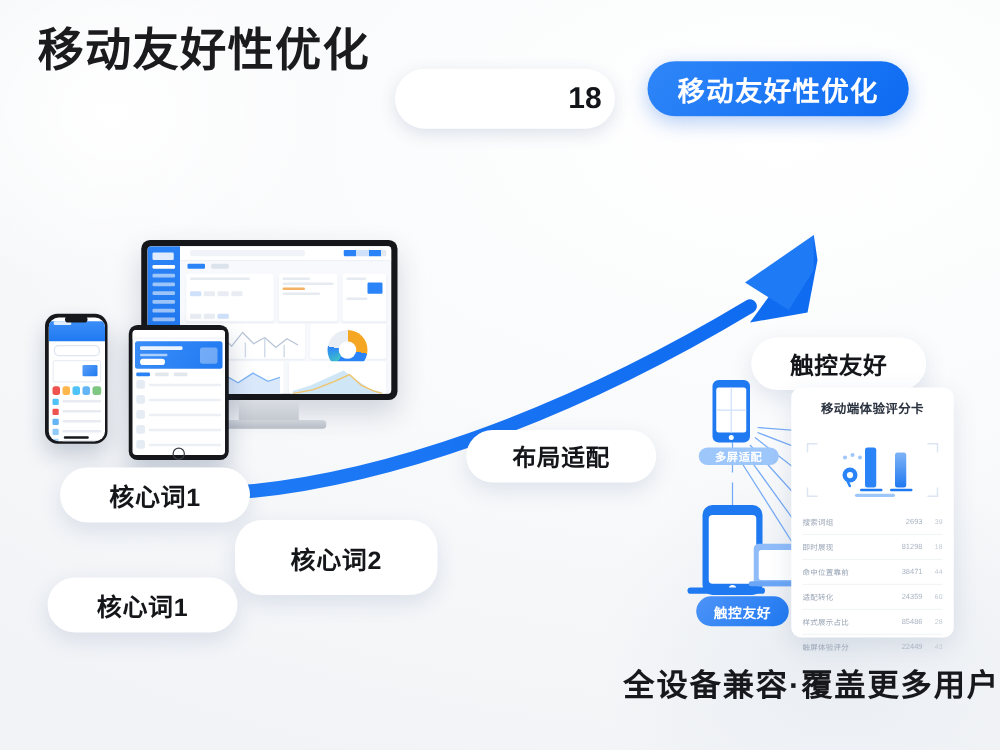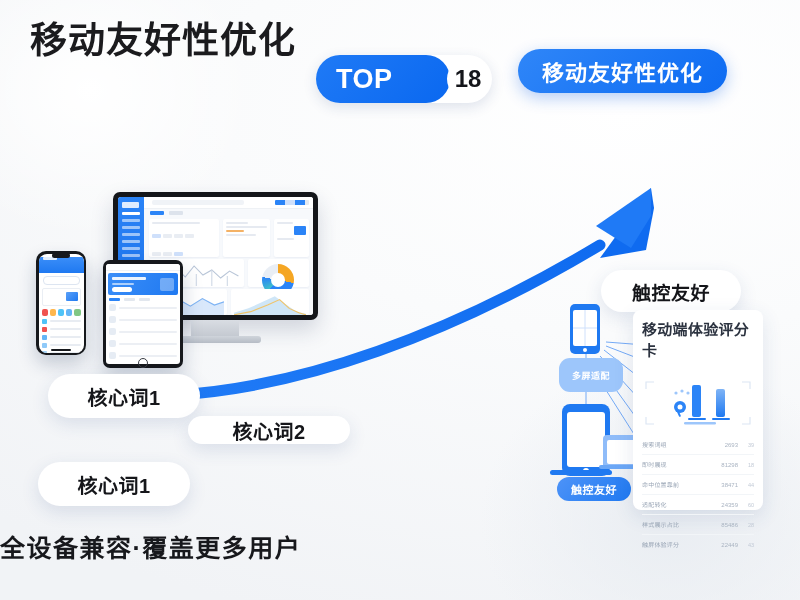--- a/index.html
+++ b/index.html
@@ -157,75 +157,72 @@
   .tb-home{position:absolute;left:50%;transform:translateX(-50%);bottom:-0px;width:8px;height:8px;border:1px solid #3a3d44;border-radius:50%;}
 
   
   .kw{
     position:absolute;background:#ffffff;border-radius:22px;
     display:flex;align-items:center;justify-content:center;
     font-size:20px;font-weight:bold;color:#15161a;letter-spacing:.5px;
     box-shadow:0 6px 18px rgba(40,70,130,.13);white-space:nowrap;
   }
   .kw1{left:48px;top:374px;width:152px;height:44px;}
-  .kw2{left:188px;top:416px;width:162px;height:28px;text-align:center;}
+  .kw2{left:188px;top:416px;width:162px;height:60px;text-align:center;}
   .kw3{left:38px;top:462px;width:152px;height:44px;}
   .kw-mid{left:373px;top:344px;width:152px;height:42px;font-size:19px;}
   .kw-touch{left:601px;top:270px;width:140px;height:42px;font-size:19px;}
   .panel-svg{position:absolute;left:0;top:0;width:120px;height:215px;}
   .mini-pill{
-    position:absolute;left:559px;top:358px;width:64px;height:34px;border-radius:11px;
+    position:absolute;left:559px;top:358px;width:64px;height:14px;border-radius:11px;
     background:#9dc6fb;color:#ffffff;font-size:9px;font-weight:bold;
     display:flex;align-items:center;justify-content:center;letter-spacing:.5px;
   }
   .touch-pill{
     position:absolute;left:557px;top:477px;width:74px;height:24px;border-radius:12px;
     background:linear-gradient(135deg,#4d93f8,#1f79f1);color:#ffffff;font-size:11px;font-weight:bold;
     display:flex;align-items:center;justify-content:center;letter-spacing:.5px;
   }
   .scorecard{
     position:absolute;left:633px;top:310px;width:130px;height:200px;
     background:#ffffff;border-radius:8px;box-shadow:0 6px 20px rgba(40,70,130,.12);
     padding:8px 9px;box-sizing:border-box;
   }
   .sc-title{
-    font-size:15px;font-weight:bold;color:#2c3340;
+    text-align:center;font-size:10px;font-weight:bold;color:#2c3340;
     letter-spacing:.3px;margin-bottom:17px;
   }
   .sc-hero{position:relative;height:52px;margin-bottom:6px;}
   .sc-hero svg{position:absolute;left:0;top:0;}
   .sc-rows{display:flex;flex-direction:column;gap:0;}
   .sc-row{
     display:flex;align-items:center;height:19px;border-bottom:1px solid #f2f5f8;
   }
   .sc-name{flex:1;font-size:6px;color:#9aa6b6;letter-spacing:.2px;
     filter:blur(.35px);white-space:nowrap;overflow:hidden;}
   .sc-val{width:26px;text-align:right;font-size:6px;color:#aab4c2;filter:blur(.35px);}
   .sc-delta{width:16px;text-align:right;font-size:5.5px;color:#c2cad6;filter:blur(.35px);}
 
   
   .footer{
-    position:absolute;left:0;right:0;top:528px;text-align:left;
+    position:absolute;left:0;right:0;top:528px;text-align:right;
     font-size:25px;font-weight:bold;color:#17181c;letter-spacing:1.5px;
   }
 </style>
 </head>
 <body>
 
 <div id="poster">
 
   <div class="vignette vg-tl"></div>
   <div class="vignette vg-br"></div>
 
   <div class="title-main">移动友好性优化</div>
 
   <div class="top-badge">
-    <div class="top-badge-inner">
-      <span class="top-text">TOP</span>
-    </div>
     <div class="top-circle">18</div>
   </div>
 
   <div class="hdr-pill">移动友好性优化</div>
 
 
   <svg class="arrow-svg" viewBox="0 0 800 290">
     <defs>
       <linearGradient id="agr" x1="0" y1="1" x2="1" y2="0">
         <stop offset="0" stop-color="#1f7af6"></stop>
@@ -403,20 +400,21 @@
 
         </div>
         <div class="ph-bar"></div>
       </div>
     </div>
   </div>
 
   <div class="kw kw1">核心词1</div>
   <div class="kw kw2">核心词2</div>
   <div class="kw kw3">核心词1</div>
+  <div class="kw kw-mid">布局适配</div>
   <div class="kw kw-touch">触控友好</div>
 
   <svg class="panel-svg" style="left:540px;top:300px;" viewBox="0 0 120 215">
     <g stroke="#5d9cf5" stroke-width="1" fill="none" opacity=".85">
       <line x1="66" y1="42" x2="118" y2="46"></line>
       <line x1="66" y1="46" x2="118" y2="66"></line>
       <line x1="64" y1="50" x2="118" y2="92"></line>
       <line x1="60" y1="56" x2="118" y2="120"></line>
       <line x1="56" y1="62" x2="118" y2="148"></line>
       <line x1="52" y1="68" x2="118" y2="172"></line>

